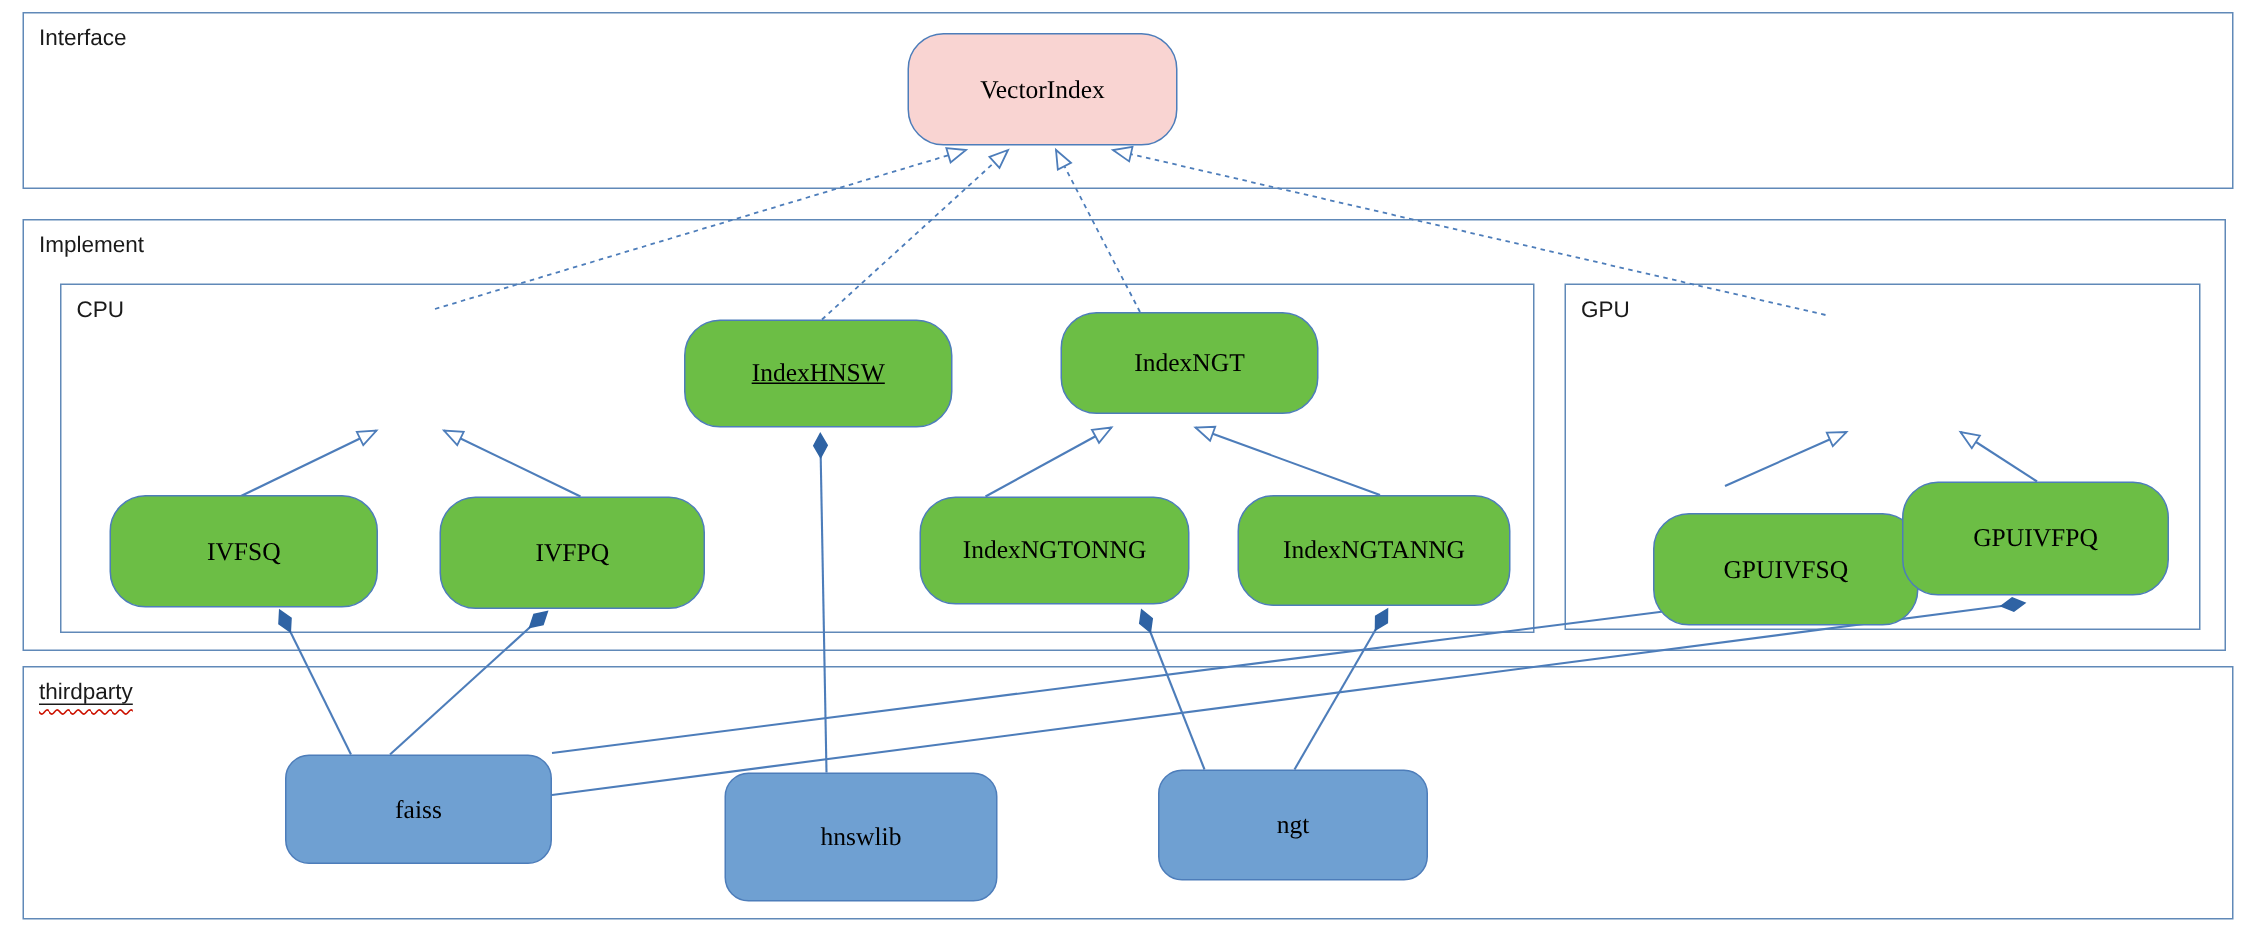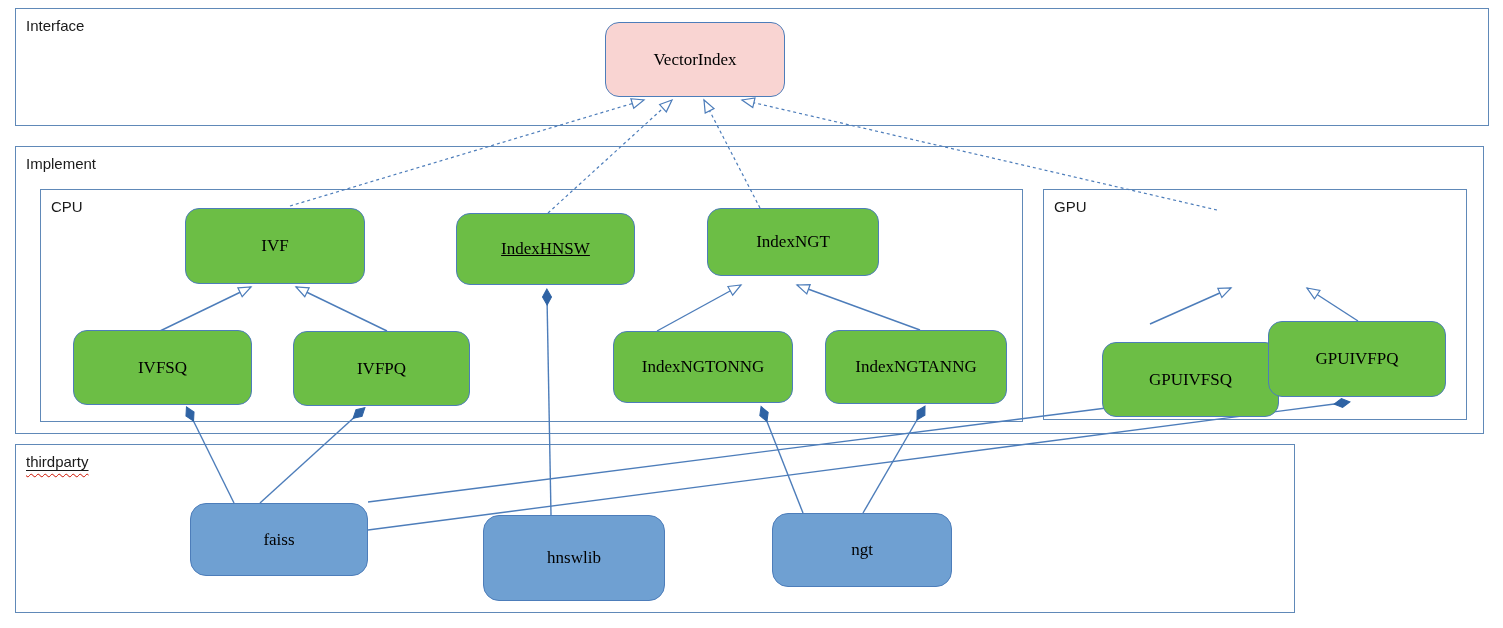--- a/index.html
+++ b/index.html
@@ -54,21 +54,21 @@
   }
   .edge.realization {
     stroke-width: 1.2;
     stroke-dasharray: 3 3;
   }
   .node {
     position: absolute;
     z-index: 3;
     box-sizing: border-box;
     border: 1.5px solid #4d7dba;
-    border-radius: 14px;
+    border-radius: 24px;
     display: flex;
     align-items: center;
     justify-content: center;
     font: 17px "Liberation Serif", serif;
     color: #000000;
   }
   .node.impl       { background: #6cbe45; }
   .node.interface  { background: #f9d4d2; }
   .node.thirdparty { background: #6fa0d2; border-radius: 16px; }
   .node-label { white-space: nowrap; }
@@ -82,21 +82,21 @@
     </div>
     <div class="section" style="left: 15px; top: 146px; width: 1469px; height: 288px;">
       <span class="section-label">Implement</span>
     </div>
     <div class="section" style="left: 40px; top: 189px; width: 983px; height: 233px;">
       <span class="section-label">CPU</span>
     </div>
     <div class="section" style="left: 1043px; top: 189px; width: 424px; height: 231px;">
       <span class="section-label">GPU</span>
     </div>
-    <div class="section" style="left: 15px; top: 444px; width: 1280px; height: 169px;">
+    <div class="section" style="left: 15px; top: 444px; width: 1474px; height: 169px;">
       <span class="section-label squiggle-outer"><span class="squiggle-inner">thirdparty</span></span>
     </div>
     <svg id="edges-layer" width="1503" height="628">
       <defs>
       <marker id="m-tri" markerUnits="userSpaceOnUse" markerWidth="15" markerHeight="13" refX="13" refY="5.75" orient="auto" overflow="visible">
         <path d="M0.8,0.8 L13,5.75 L0.8,10.7 Z" fill="#ffffff" stroke="#4d7dba" stroke-width="1.2"></path>
       </marker>
       <marker id="m-diamond" markerUnits="userSpaceOnUse" markerWidth="18" markerHeight="11" refX="8.5" refY="5.25" orient="auto" overflow="visible">
         <path d="M0.5,5.25 L8.5,0.75 L16.5,5.25 L8.5,9.75 Z" fill="#2f63a4" stroke="#2f63a4"></path>
       </marker>
@@ -114,23 +114,20 @@
       <line x1="234" y1="503" x2="190" y2="414" class="edge composition" marker-end="url(#m-diamond)"></line>
       <line x1="260" y1="503" x2="359" y2="413" class="edge composition" marker-end="url(#m-diamond)"></line>
       <line x1="368" y1="502" x2="1130" y2="405" class="edge composition" marker-end="url(#m-diamond)"></line>
       <line x1="368" y1="530" x2="1342" y2="403" class="edge composition" marker-end="url(#m-diamond)"></line>
       <line x1="551" y1="515" x2="547" y2="297" class="edge composition" marker-end="url(#m-diamond)"></line>
       <line x1="803" y1="513" x2="764" y2="414" class="edge composition" marker-end="url(#m-diamond)"></line>
       <line x1="863" y1="513" x2="921" y2="413" class="edge composition" marker-end="url(#m-diamond)"></line>
     </svg>
     <div class="node interface" style="left: 605px; top: 22px; width: 180px; height: 75px;">
       <span class="node-label">VectorIndex</span>
-    </div>
-    <div class="node impl" style="left: 185px; top: 208px; width: 180px; height: 76px;">
-      <span class="node-label">IVF</span>
     </div>
     <div class="node impl" style="left: 456px; top: 213px; width: 179px; height: 72px; text-decoration: underline;">
       <span class="node-label">IndexHNSW</span>
     </div>
     <div class="node impl" style="left: 707px; top: 208px; width: 172px; height: 68px;">
       <span class="node-label">IndexNGT</span>
     </div>
     <div class="node impl" style="left: 73px; top: 330px; width: 179px; height: 75px;">
       <span class="node-label">IVFSQ</span>
     </div>

